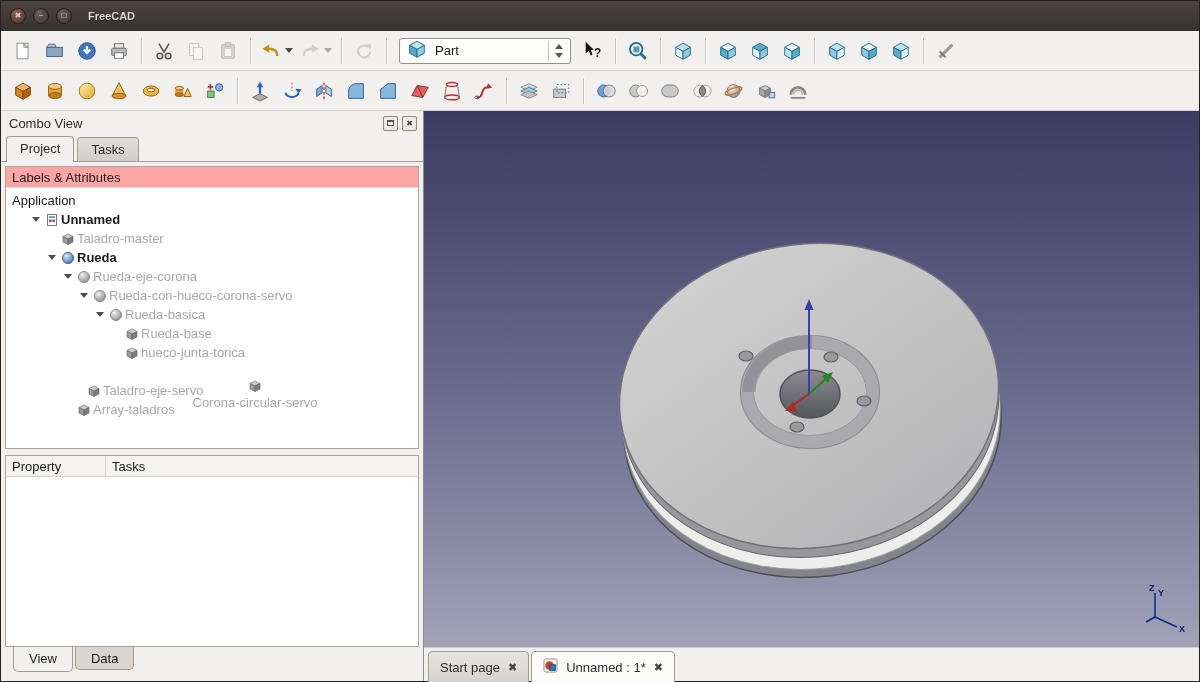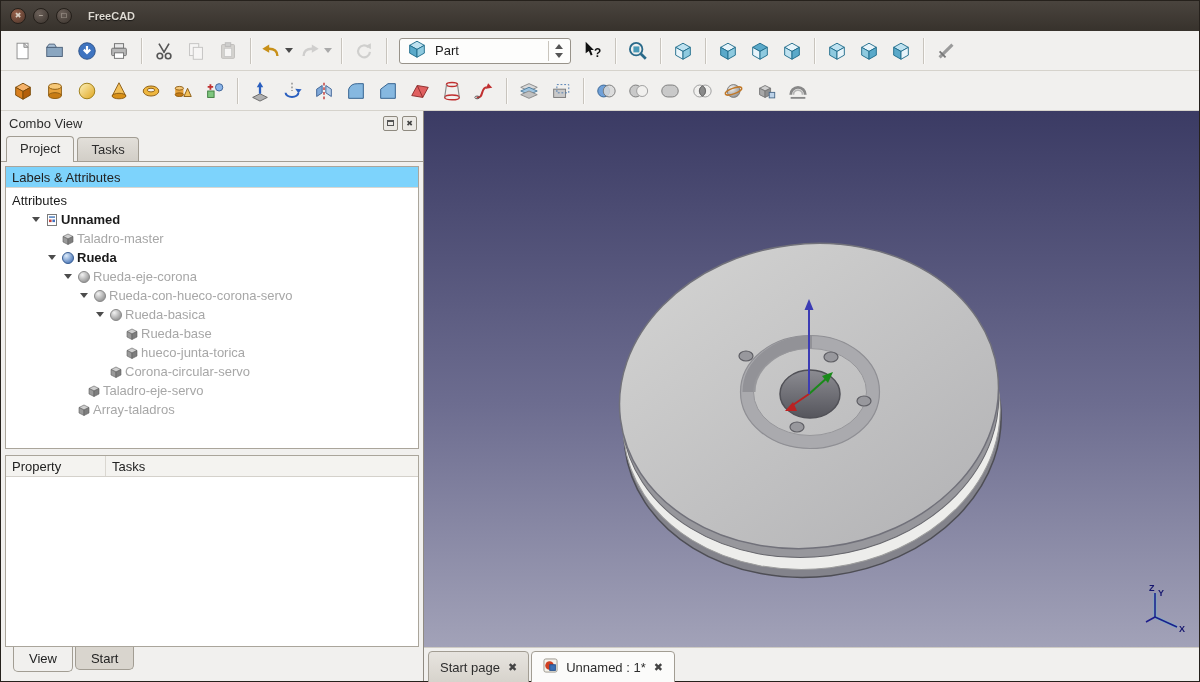--- a/index.html
+++ b/index.html
@@ -53,21 +53,21 @@
   .phb .sq { width:7px; height:6px; border:1px solid #555; border-top-width:2px; }
 
   .ctabs { height:27px; flex:0 0 27px; display:flex; align-items:flex-end; border-bottom:1px solid #a29d93;
     padding-left:5px; }
   .ctab { padding:4px 13px; border:1px solid #a29d93; border-bottom:none; border-radius:4px 4px 0 0;
     background:linear-gradient(#e2dfd9,#d2cec7); color:#2d2d2d; margin-right:3px; }
   .ctab.active { background:#f1f0ee; margin-bottom:-1px; padding-bottom:6px; }
 
   .panel-body { flex:1; display:flex; flex-direction:column; padding:4px; min-height:0; }
   .lbox { flex:0 0 283px; border:1px solid #aaa59b; background:#fff; display:flex; flex-direction:column; overflow:hidden; }
-  .box-h { height:21px; flex:0 0 21px; background:#7dd3fc; border-bottom:1px solid #dad7d1;
+  .box-h { height:21px; flex:0 0 21px; background:#fca5a5; border-bottom:1px solid #dad7d1;
     display:flex; align-items:center; padding-left:6px; color:#222; }
   #tree { padding-top:3px; }
   .trow { height:19px; display:flex; align-items:center; color:#1a1a1a; white-space:nowrap; }
   .texp { width:15px; flex:0 0 15px; display:flex; align-items:center; justify-content:center; }
   .exp { width:0; height:0; border-left:4px solid transparent; border-right:4px solid transparent;
     border-top:5px solid #4c4c4c; }
   .ticn { width:18px; flex:0 0 18px; display:flex; align-items:center; justify-content:center; }
   .tlabel.bold { font-weight:bold; }
   .tlabel.gray { color:#a7a7a7; }
 
@@ -575,21 +575,21 @@
       </div>
       <div class="ctabs" id="combo-tabs">
           <div class="ctab active">Project</div>
           <div class="ctab">Tasks</div>
         </div>
       <div class="panel-body">
         <div class="lbox">
           <div class="box-h">Labels &amp; Attributes</div>
           <div id="tree">
               <div class="trow" style="padding-left: 6px;">
-                <span class="tlabel">Attributes</span>
+                <span class="tlabel">Application</span>
               </div>
               <div class="trow" style="padding-left: 22px;">
                 <span class="texp">
                   <span class="exp"></span>
                 </span>
                 <span class="ticn">
                   <svg viewBox="0 0 14 14" width="14" height="14">
                     <rect x="2.5" y="1.5" width="9" height="11" fill="#fff" stroke="#7a7a7a"></rect>
                     <rect x="4" y="3.2" width="6" height="1.8" fill="#6a93c8"></rect>
                     <rect x="4" y="6.5" width="2.6" height="2.6" fill="#c04040"></rect>
@@ -674,21 +674,21 @@
                   <svg viewBox="0 0 14 14" width="14" height="14">
                     <g stroke="#5f5f5f" stroke-width="0.6" stroke-linejoin="round">
                       <polygon points="2,4.5 7,2 12,4.5 7,7" fill="#cfcfcf"></polygon>
                       <polygon points="2,4.5 7,7 7,12.5 2,10" fill="#9a9a9a"></polygon>
                       <polygon points="7,7 12,4.5 12,10 7,12.5" fill="#7e7e7e"></polygon>
                     </g>
                   </svg>
                 </span>
                 <span class="tlabel gray">hueco-junta-torica</span>
               </div>
-              <div class="trow" style="padding-left: 86px;">
+              <div class="trow" style="padding-left: 86px; flex-direction: column;">
                 <span class="texp"></span>
                 <span class="ticn">
                   <svg viewBox="0 0 14 14" width="14" height="14">
                     <g stroke="#5f5f5f" stroke-width="0.6" stroke-linejoin="round">
                       <polygon points="2,4.5 7,2 12,4.5 7,7" fill="#cfcfcf"></polygon>
                       <polygon points="2,4.5 7,7 7,12.5 2,10" fill="#9a9a9a"></polygon>
                       <polygon points="7,7 12,4.5 12,10 7,12.5" fill="#7e7e7e"></polygon>
                     </g>
                   </svg>
                 </span>
@@ -724,21 +724,21 @@
         </div>
         <div class="prop-box">
           <div class="prop-h">
             <div class="prop-c1">Property</div>
             <div class="prop-c2">Tasks</div>
           </div>
           <div class="prop-body"></div>
         </div>
         <div class="pbt" id="panel-bottom-tabs">
             <div class="ptab">View</div>
-            <div class="ptab inactive">Start</div>
+            <div class="ptab inactive">Data</div>
           </div>
       </div>
     </div>
 
     <div class="viewport-col">
       <div class="viewport">
         <svg class="scene" width="776" height="538" viewBox="0 0 776 538">
           <g transform="translate(385,285) rotate(-7)">
             <ellipse cx="0" cy="30" rx="189" ry="151" fill="#83838b" stroke="#4e4e55" stroke-width="1.5"></ellipse>
             <ellipse cx="0" cy="22" rx="189" ry="151" fill="#ededeb" stroke="#9d9d9d" stroke-width="1"></ellipse>

